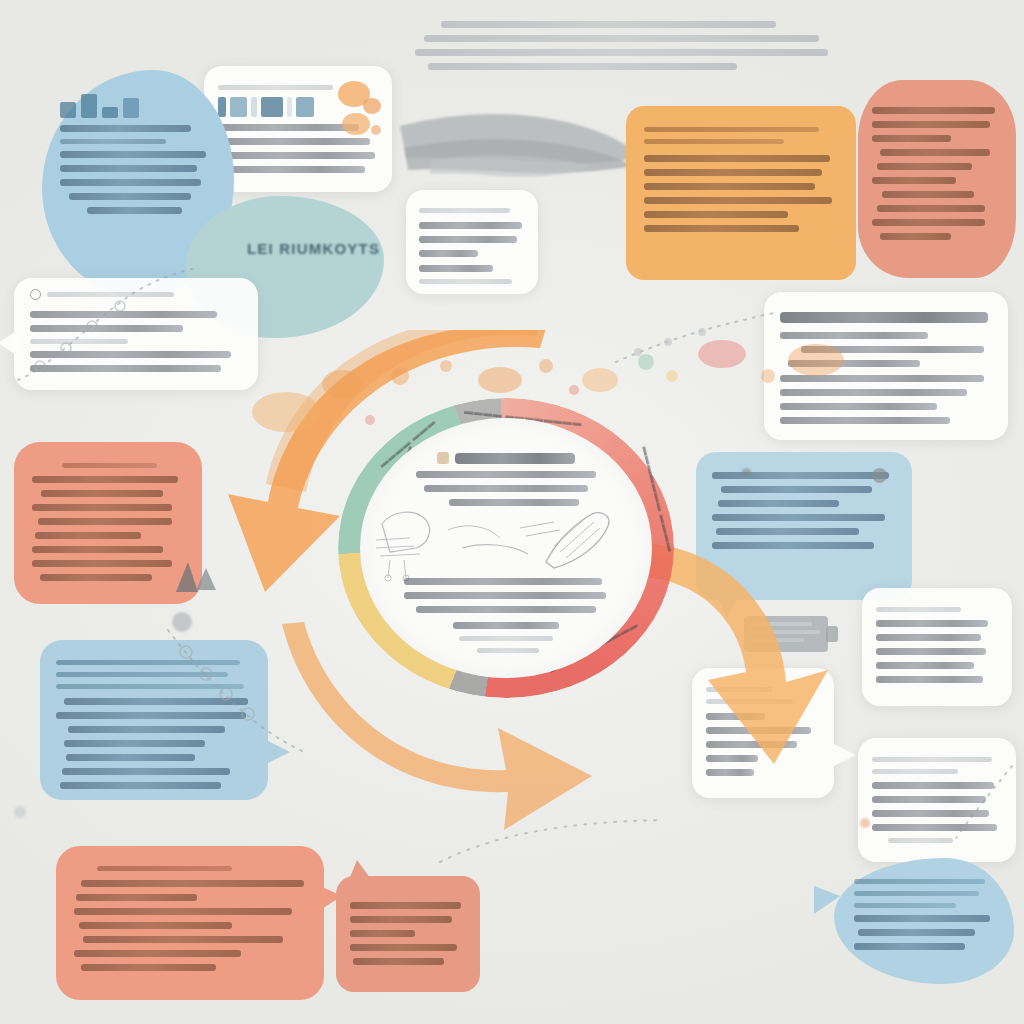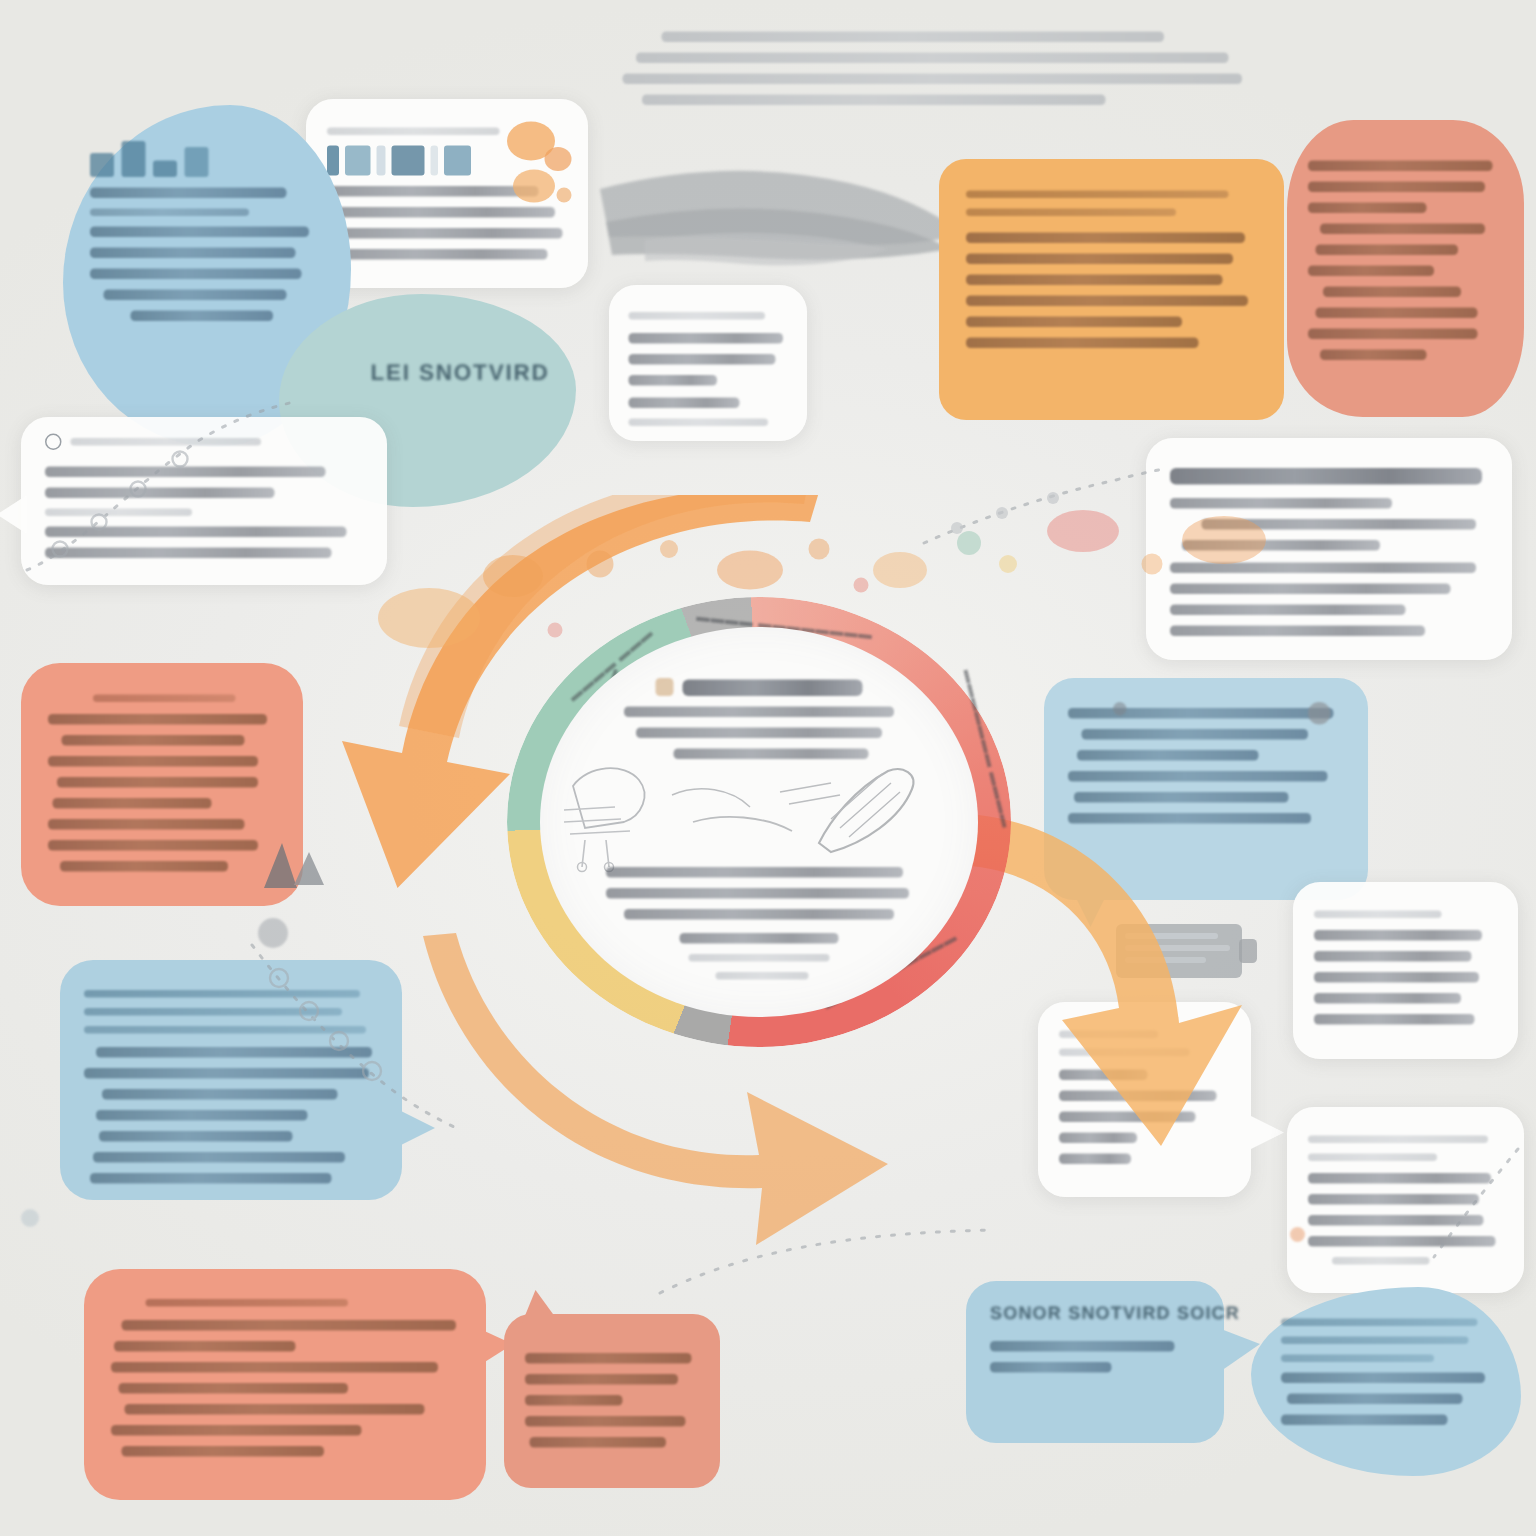--- a/index.html
+++ b/index.html
@@ -186,21 +186,21 @@
     <div class="line blue" style="width:86%"></div>
     <div class="line blue tiny" style="width:70%"></div>
     <div class="line blue" style="width:96%"></div>
     <div class="line blue" style="width:90%"></div>
     <div class="line blue" style="width:93%"></div>
     <div class="line blue" style="width:80%;margin-left:6%"></div>
     <div class="line blue" style="width:62%;margin-left:18%"></div>
   </div>
 
   <div class="blob b2" style="left:186px;top:196px;width:198px;height:142px"></div>
-  <div class="blob-title" style="left:247px;top:240px">LEI SNOTVIRD</div>
+  <div class="blob-title" style="left:247px;top:240px">LEI RIUMKOYTS</div>
 
   <div class="card white" style="left:406px;top:190px;width:132px;height:104px;padding:11px 13px">
     <div class="line tiny faint" style="width:86%"></div>
     <div class="line dark" style="width:97%;margin-top:9px"></div>
     <div class="line dark" style="width:92%"></div>
     <div class="line dark" style="width:56%"></div>
     <div class="line dark" style="width:70%;margin-top:8px"></div>
     <div class="line tiny faint" style="width:88%"></div>
   </div>
 
@@ -343,25 +343,20 @@
 
   <div class="card coral" style="left:336px;top:876px;width:144px;height:116px;border-radius:18px;padding:12px 14px">
     <div class="line rust" style="width:96%;margin-top:14px"></div>
     <div class="line rust" style="width:88%"></div>
     <div class="line rust" style="width:56%"></div>
     <div class="line rust" style="width:92%"></div>
     <div class="line rust" style="width:78%;margin-left:3%"></div>
   </div>
   <div class="tail" style="left:348px;top:860px;border-left:9px solid transparent;border-right:16px solid transparent;border-bottom:22px solid #e79a84"></div>
 
-  <div class="card blue" style="left:644px;top:854px;width:172px;height:108px;border-radius:20px;padding:14px 16px">
-    <div class="blob-title" style="position:relative;left:0;top:0;font-size:12px;letter-spacing:.8px">SONOR SNOTVIRD SOICR</div>
-    <div class="line blue" style="width:88%;margin-top:12px"></div>
-    <div class="line blue" style="width:58%"></div>
-  </div>
   <div class="tail" style="left:814px;top:886px;border-top:10px solid transparent;border-bottom:18px solid transparent;border-left:26px solid #aed0e0"></div>
 
   <div class="blob b4" style="left:834px;top:858px;width:180px;height:126px"></div>
   <div class="ptxt" style="position:absolute;left:854px;top:872px;width:142px">
     <div class="line tiny" style="width:92%;background:linear-gradient(90deg,#2f5a74,#5b8aa4);opacity:.4"></div>
     <div class="line tiny" style="width:88%;background:linear-gradient(90deg,#2f5a74,#5b8aa4);opacity:.38"></div>
     <div class="line tiny" style="width:72%;background:linear-gradient(90deg,#2f5a74,#5b8aa4);opacity:.35"></div>
     <div class="line blue" style="width:96%;margin-top:7px"></div>
     <div class="line blue" style="width:82%;margin-left:3%"></div>
     <div class="line blue" style="width:78%"></div>

